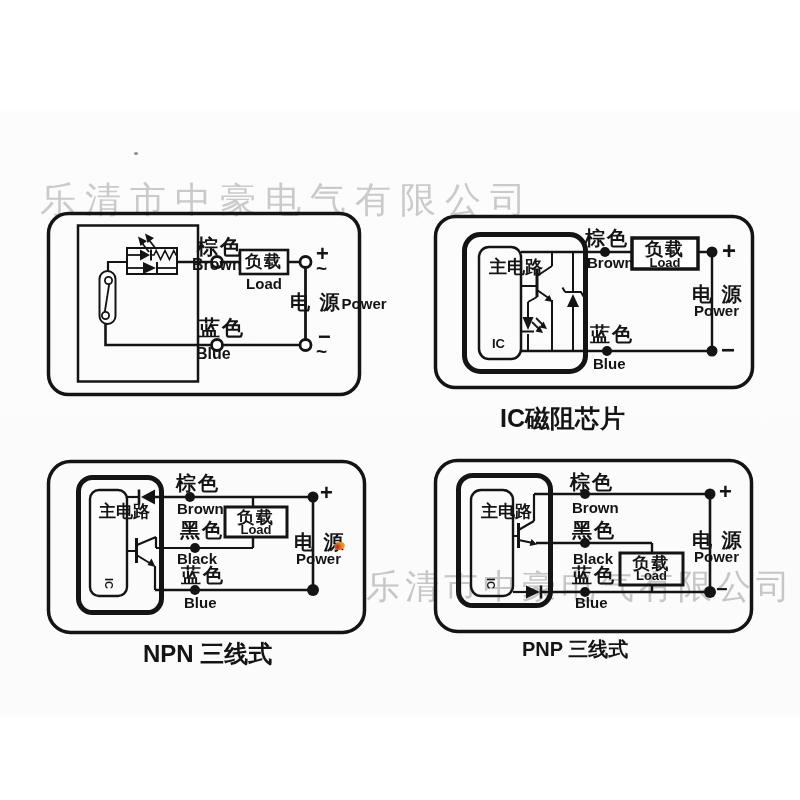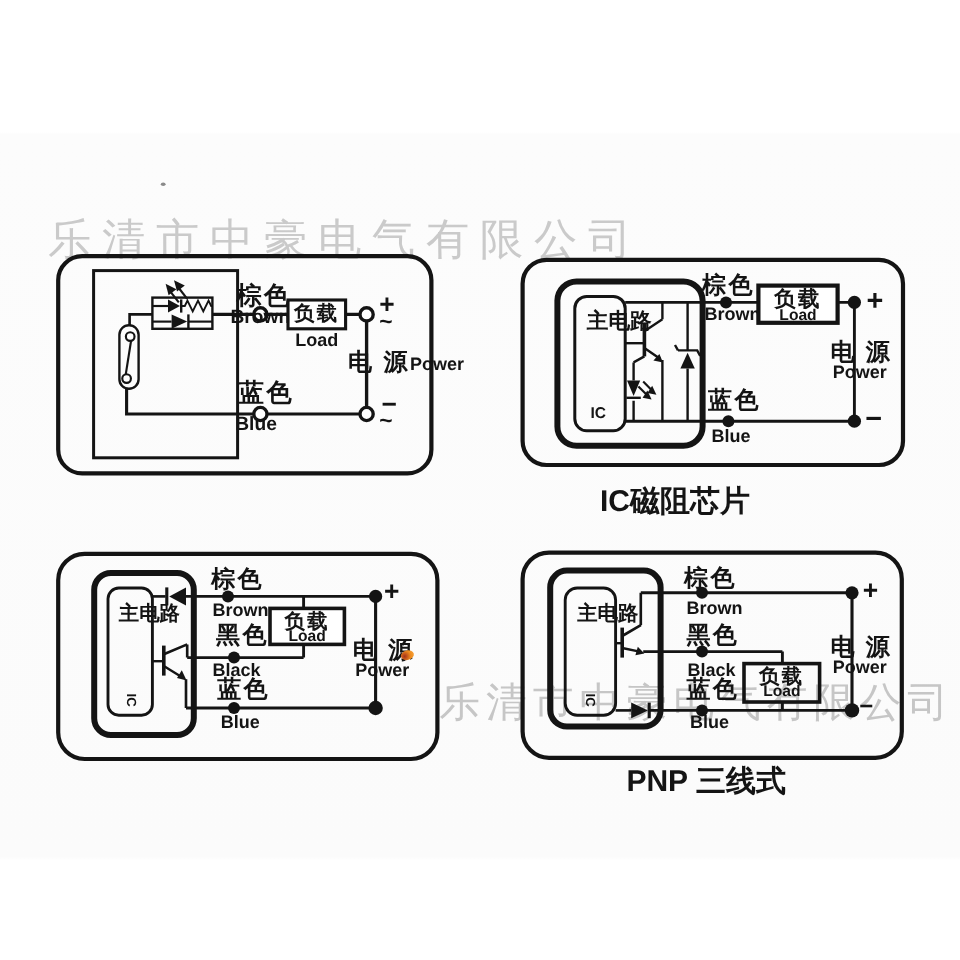--- a/index.html
+++ b/index.html
@@ -195,33 +195,34 @@
   <div class="lbl" style="left:177px;top:551px;font-size:15px;">Black</div>
   <div class="lbl cjk" style="left:181px;top:565px;font-size:20px;">蓝色</div>
   <div class="lbl" style="left:184px;top:595px;font-size:15px;">Blue</div>
   <div class="lbl cjk ctr" style="left:225px;top:509px;width:62px;font-size:17px;">负载</div>
   <div class="lbl ctr" style="left:225px;top:523px;width:62px;font-size:13px;">Load</div>
   <div class="lbl" style="left:320px;top:482px;font-size:22px;">+</div>
   <div class="lbl cjk" style="left:294px;top:532px;font-size:20px;">电 源</div>
   <div class="lbl" style="left:296px;top:551px;font-size:15px;">Power</div>
   <div class="lbl vtext" style="left:99px;top:501px;font-size:17px;">主电路</div>
   <div class="lbl rot90" style="left:103px;top:578px;font-size:11px;">IC</div>
+  <div class="lbl" style="left:143px;top:642px;font-size:24px;">NPN 三线式</div>
 
   <div class="lbl cjk" style="left:570px;top:472px;font-size:20px;">棕色</div>
   <div class="lbl" style="left:572px;top:500px;font-size:15px;">Brown</div>
   <div class="lbl cjk" style="left:572px;top:520px;font-size:20px;">黑色</div>
   <div class="lbl" style="left:573px;top:551px;font-size:15px;">Black</div>
   <div class="lbl cjk" style="left:572px;top:565px;font-size:20px;">蓝色</div>
   <div class="lbl" style="left:575px;top:595px;font-size:15px;">Blue</div>
   <div class="lbl cjk ctr" style="left:620px;top:555px;width:63px;font-size:17px;">负载</div>
   <div class="lbl ctr" style="left:620px;top:569px;width:63px;font-size:13px;">Load</div>
   <div class="lbl" style="left:719px;top:481px;font-size:22px;">+</div>
   <div class="lbl" style="left:716px;top:579px;font-size:20px;">−</div>
   <div class="lbl cjk" style="left:692px;top:530px;font-size:20px;">电 源</div>
   <div class="lbl" style="left:694px;top:549px;font-size:15px;">Power</div>
   <div class="lbl vtext" style="left:481px;top:501px;font-size:17px;">主电路</div>
   <div class="lbl rot90" style="left:485px;top:578px;font-size:11px;">IC</div>
-  <div class="lbl" style="left:522px;top:639px;font-size:25px;">PNP 三线式</div>
+  <div class="lbl" style="left:522px;top:639px;font-size:20px;">PNP 三线式</div>
 
   <div class="artifact-orange"></div>
   <div class="speck"></div>
 
 </div>
 
 </body></html>

